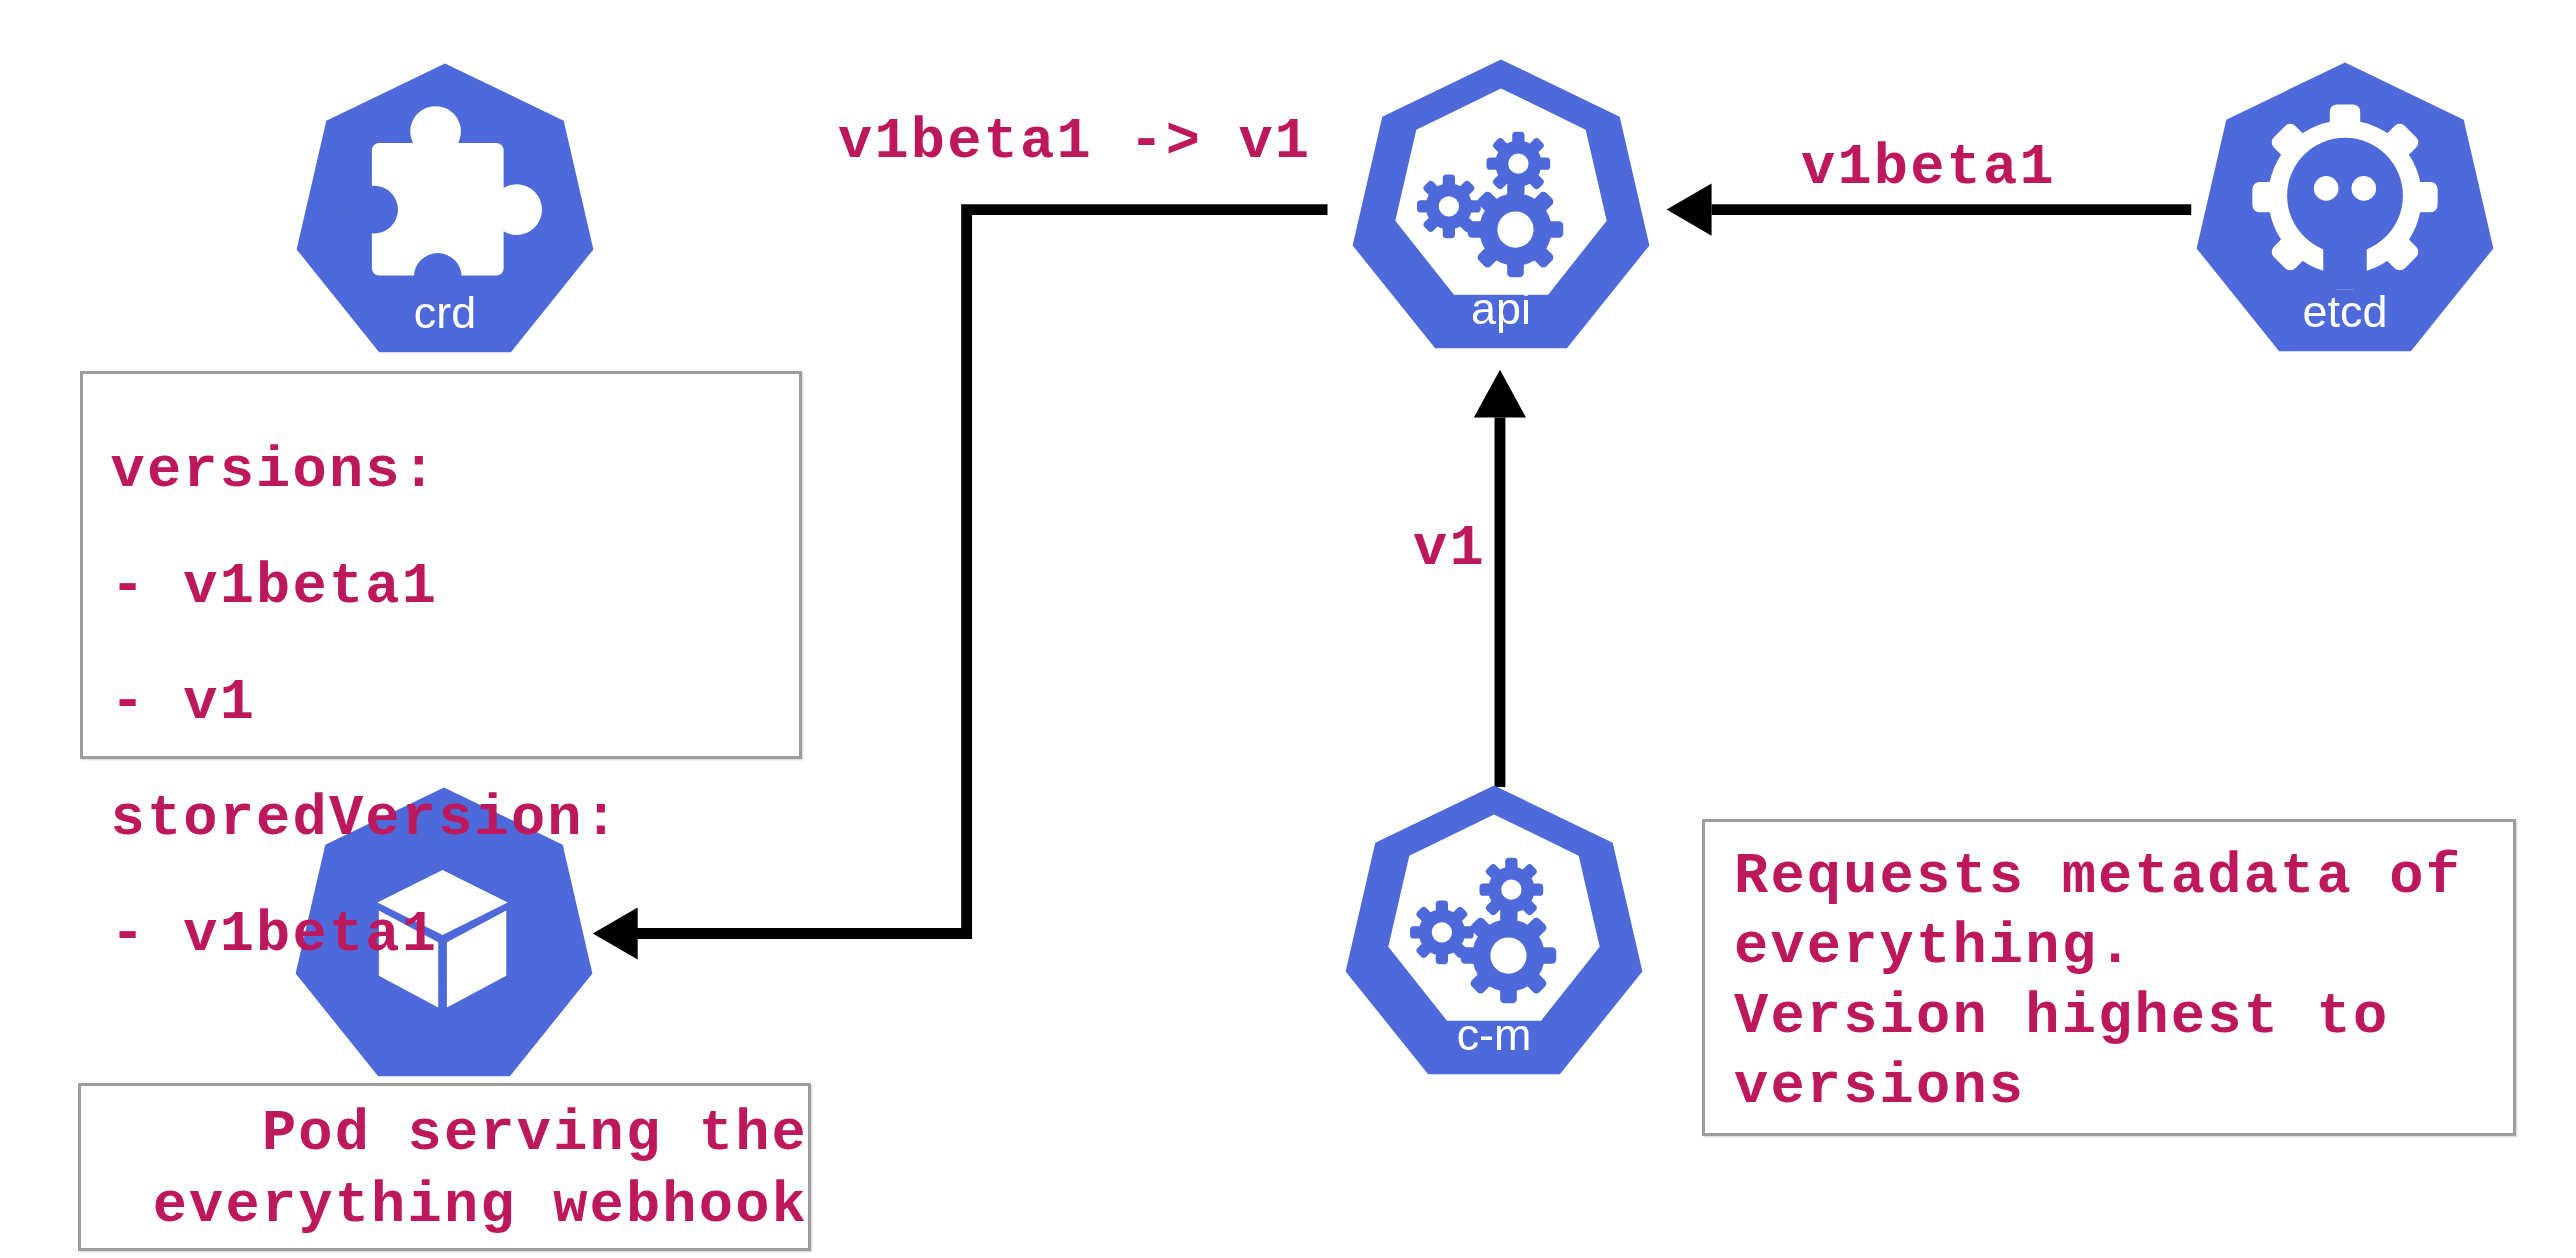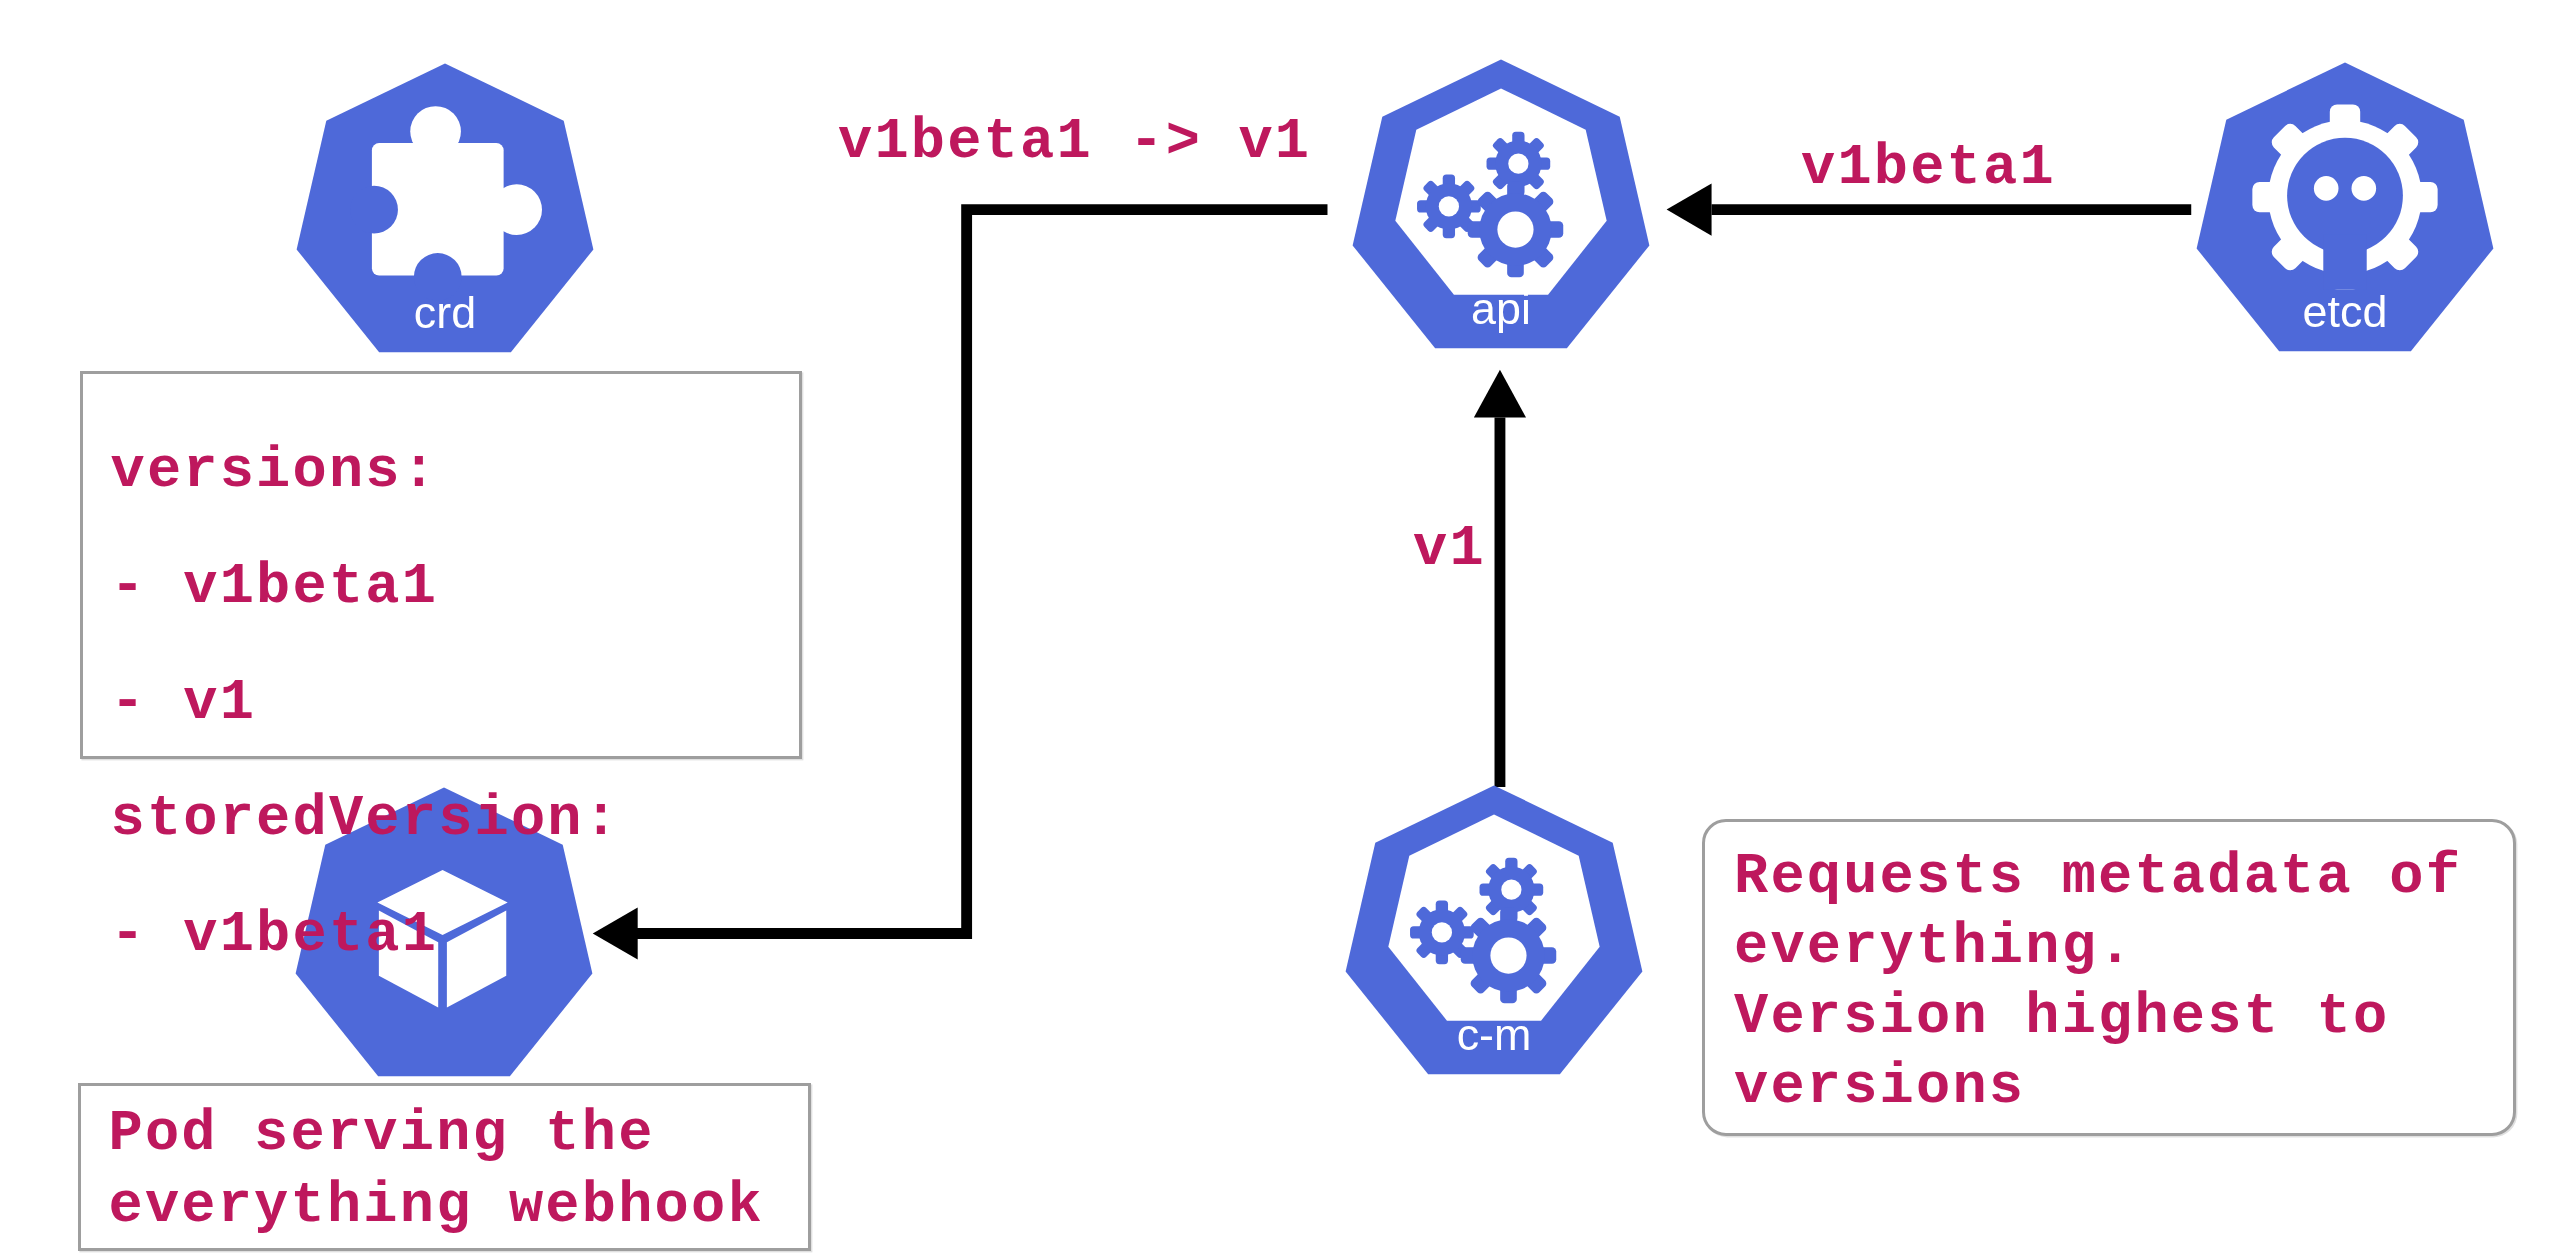--- a/index.html
+++ b/index.html
@@ -15,22 +15,22 @@
   }
   .mono, .note div {
     font-family: "Liberation Mono", monospace; font-weight: bold;
     color: #be185d; letter-spacing: 2.2px; white-space: pre;
   }
   .note div { font-size: 57px; }
   .edge-label { position: absolute; font-size: 57px; }
   #note-crd-yaml  { left: 80px;  top: 371px;  width: 722px;  height: 388px; padding: 16px 0 0 27.5px; }
   #note-crd-yaml div { line-height: 69px; margin-top: 47px; }
   #note-webhook   { left: 78px;  top: 1083px; width: 733px; height: 168px; padding: 11.6px 0 0 27.5px; }
-  #note-webhook div { line-height: 72px; }
-  #note-requests  { left: 1702px; top: 819px; width: 814px; height: 317px; padding: 20px 0 0 29px; border-radius: 24px; }
+  #note-webhook div { line-height: 72px; text-align: right; }
+  #note-requests  { left: 1702px; top: 819px; width: 814px; height: 317px; padding: 20px 0 0 29px; }
   #note-requests div { line-height: 70px; }
   #label-conversion { left: 838px; top: 110px; }
   #label-v1beta1    { left: 1801px; top: 136px; }
   #label-v1         { left: 1413px; top: 517px; }
 </style>
 </head>
 <body>
 
 <div class="canvas">
 

